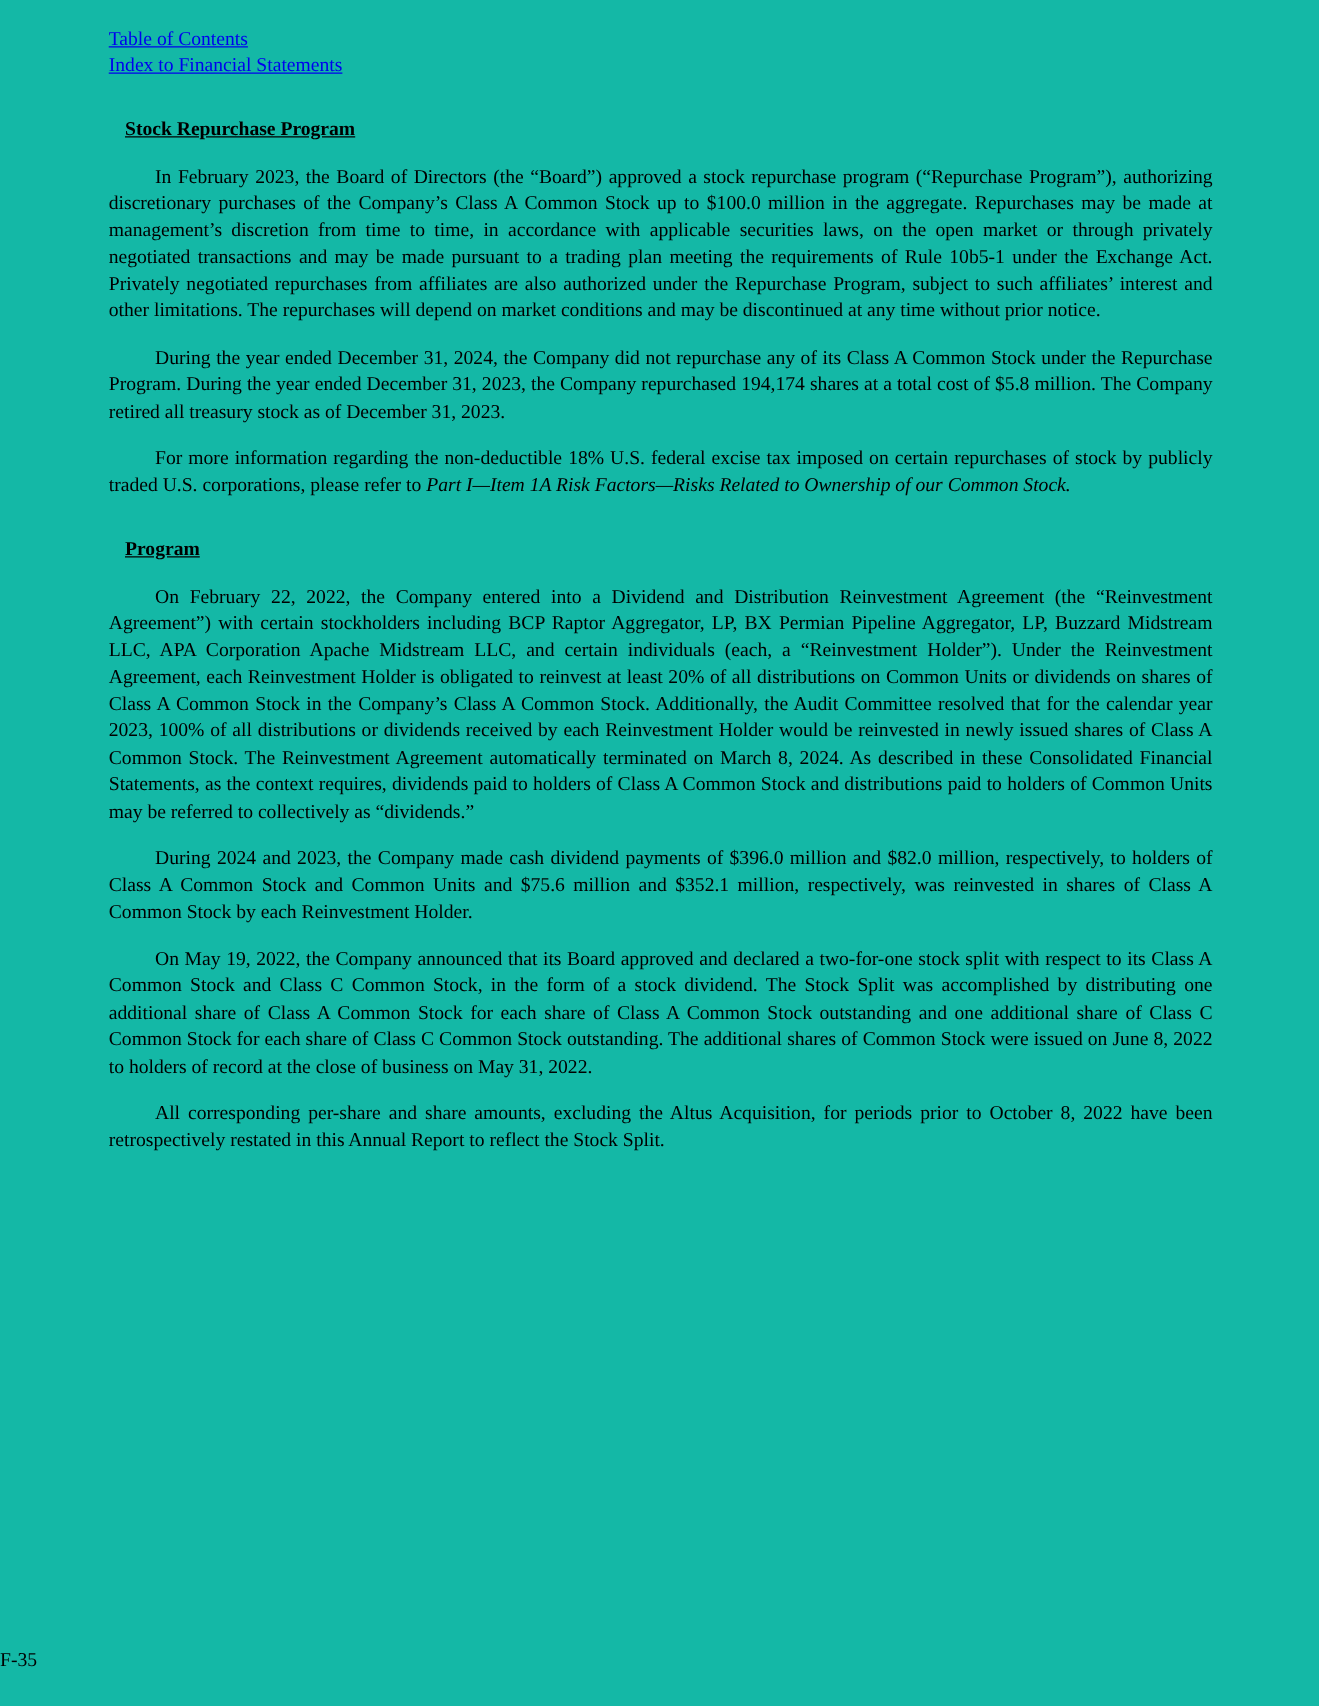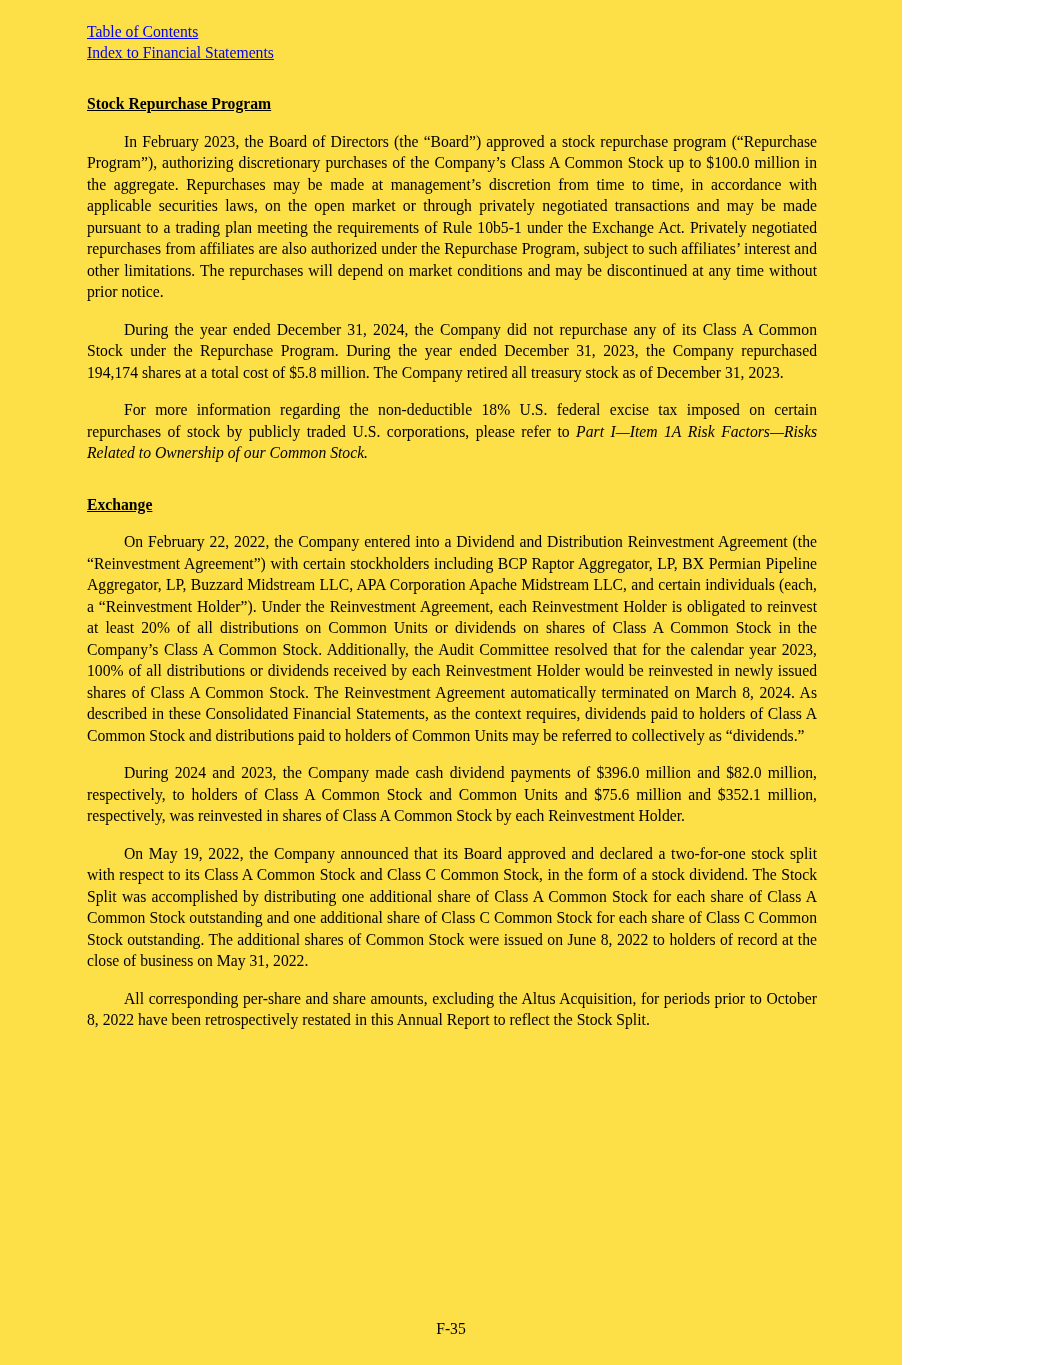--- a/index.html
+++ b/index.html
@@ -3,23 +3,23 @@
 <meta charset="utf-8">
 <style>
   * { box-sizing: border-box; }
   html, body {
     margin: 0;
     padding: 0;
     background: #ffffff;
   }
   .page {
     position: relative;
-    width: 902px;
+    width: 1055px;
     height: 1365px;
-    background: #fde047;
+    background: #14b8a6;
     color: #000000;
     font-family: "Liberation Serif", "DejaVu Serif", serif;
     font-size: 15.7px;
     line-height: 21.5px;
     overflow: hidden;
   }
   .content {
     padding: 21px 85px 0 87px;
   }
   .nav-links a {
@@ -27,35 +27,34 @@
     width: max-content;
     color: #0000EE;
     text-decoration: underline;
     line-height: 21px;
     cursor: pointer;
   }
   .section-heading {
     font-size: 15.7px;
     font-weight: bold;
     text-decoration: underline;
-    margin: 30px 0 0 0;
+    margin: 30px 0 0 13px;
     line-height: 21.5px;
   }
   .para {
     margin: 16px 0 0 0;
     text-align: justify;
     text-indent: 37px;
   }
   .para em { font-style: italic; }
   .footer {
     position: absolute;
     left: 0;
     right: 0;
     bottom: 26px;
-    text-align: center;
   }
 </style>
 </head>
 <body>
 
 <div class="page">
   <div class="content">
 
     <div class="nav-links">
       <a href="#">Table of Contents</a>
@@ -63,21 +62,21 @@
     </div>
 
     <section>
       <h3 class="section-heading">Stock Repurchase Program</h3>
       <p class="para">In February 2023, the Board of Directors (the “Board”) approved a stock repurchase program (“Repurchase Program”), authorizing discretionary purchases of the Company’s Class A Common Stock up to $100.0 million in the aggregate. Repurchases may be made at management’s discretion from time to time, in accordance with applicable securities laws, on the open market or through privately negotiated transactions and may be made pursuant to a trading plan meeting the requirements of Rule 10b5-1 under the Exchange Act. Privately negotiated repurchases from affiliates are also authorized under the Repurchase Program, subject to such affiliates’ interest and other limitations. The repurchases will depend on market conditions and may be discontinued at any time without prior notice.</p>
       <p class="para">During the year ended December 31, 2024, the Company did not repurchase any of its Class A Common Stock under the Repurchase Program. During the year ended December 31, 2023, the Company repurchased 194,174 shares at a total cost of $5.8 million. The Company retired all treasury stock as of December 31, 2023.</p>
       <p class="para"><span>For more information regarding the non-deductible 18% U.S. federal excise tax imposed on certain repurchases of stock by publicly traded U.S. corporations, please refer to </span><em>Part I—Item 1A Risk Factors—Risks Related to Ownership of our Common Stock.</em></p>
     </section>
 
     <section>
-      <h3 class="section-heading">Exchange</h3>
+      <h3 class="section-heading">Program</h3>
       <p class="para">On February 22, 2022, the Company entered into a Dividend and Distribution Reinvestment Agreement (the “Reinvestment Agreement”) with certain stockholders including BCP Raptor Aggregator, LP, BX Permian Pipeline Aggregator, LP, Buzzard Midstream LLC, APA Corporation Apache Midstream LLC, and certain individuals (each, a “Reinvestment Holder”). Under the Reinvestment Agreement, each Reinvestment Holder is obligated to reinvest at least 20% of all distributions on Common Units or dividends on shares of Class A Common Stock in the Company’s Class A Common Stock. Additionally, the Audit Committee resolved that for the calendar year 2023, 100% of all distributions or dividends received by each Reinvestment Holder would be reinvested in newly issued shares of Class A Common Stock. The Reinvestment Agreement automatically terminated on March 8, 2024. As described in these Consolidated Financial Statements, as the context requires, dividends paid to holders of Class A Common Stock and distributions paid to holders of Common Units may be referred to collectively as “dividends.”</p>
       <p class="para">During 2024 and 2023, the Company made cash dividend payments of $396.0 million and $82.0 million, respectively, to holders of Class A Common Stock and Common Units and $75.6 million and $352.1 million, respectively, was reinvested in shares of Class A Common Stock by each Reinvestment Holder.</p>
     </section>
 
     <section>
       <p class="para">On May 19, 2022, the Company announced that its Board approved and declared a two-for-one stock split with respect to its Class A Common Stock and Class C Common Stock, in the form of a stock dividend. The Stock Split was accomplished by distributing one additional share of Class A Common Stock for each share of Class A Common Stock outstanding and one additional share of Class C Common Stock for each share of Class C Common Stock outstanding. The additional shares of Common Stock were issued on June 8, 2022 to holders of record at the close of business on May 31, 2022.</p>
       <p class="para">All corresponding per-share and share amounts, excluding the Altus Acquisition, for periods prior to October 8, 2022 have been retrospectively restated in this Annual Report to reflect the Stock Split.</p>
     </section>
 
   </div>

